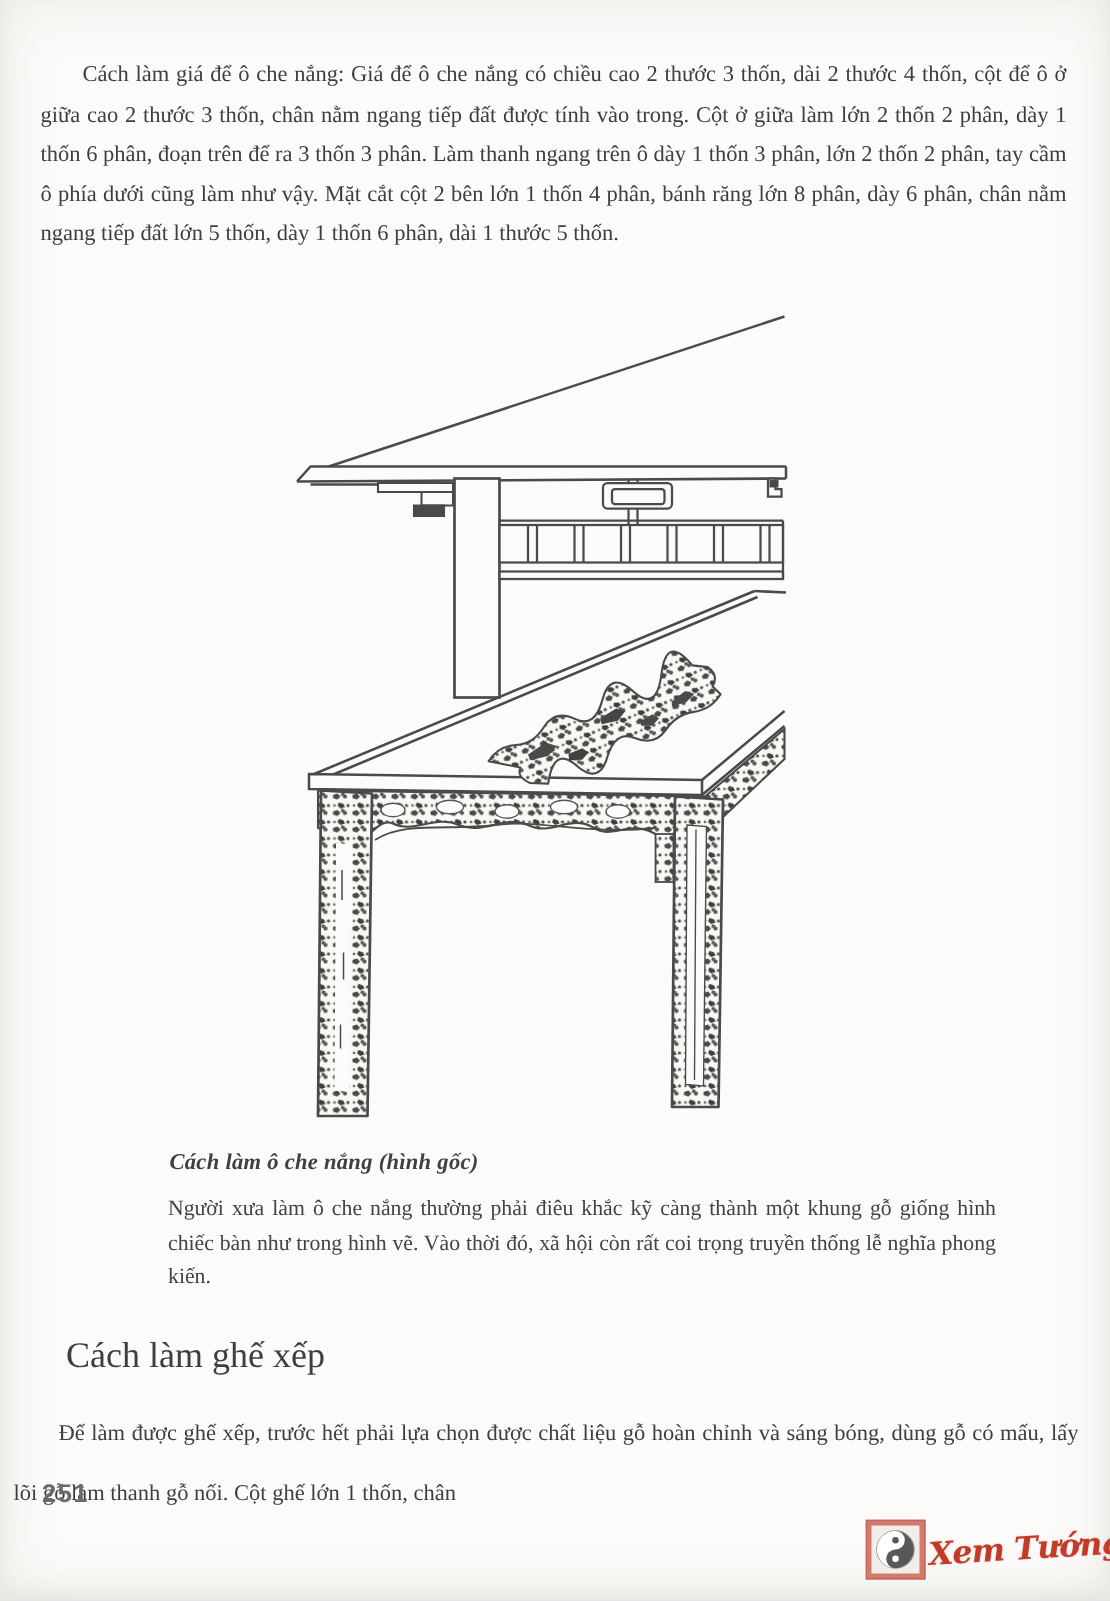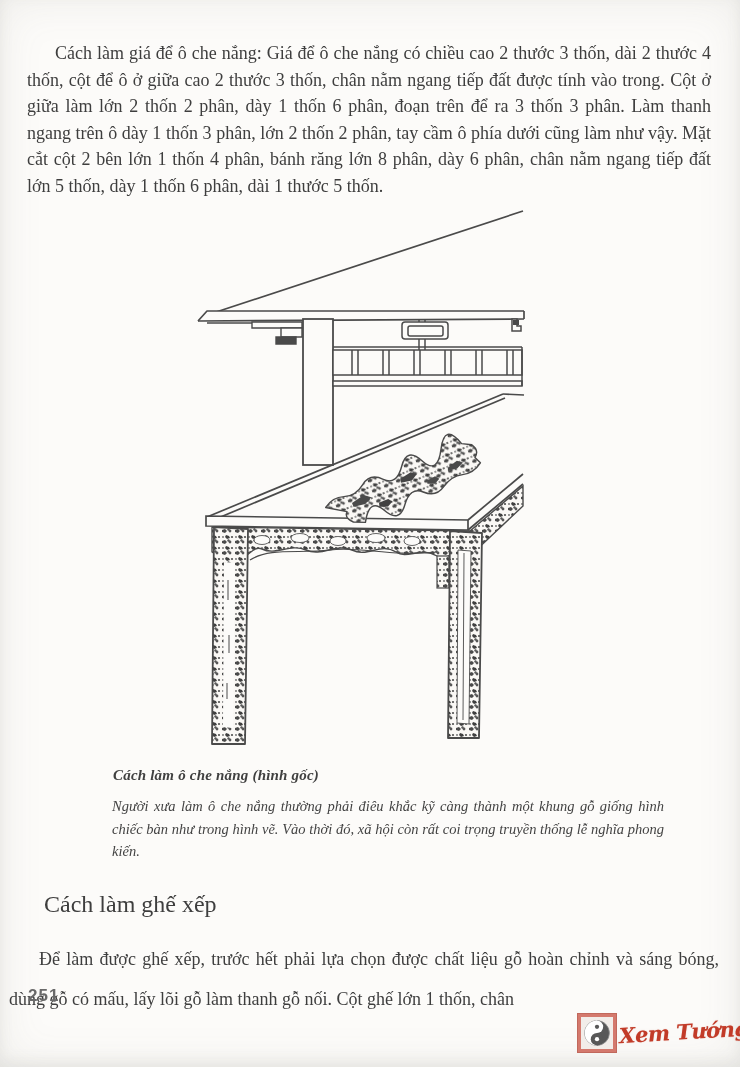--- a/index.html
+++ b/index.html
@@ -8,39 +8,39 @@
     width:740px;height:1067px;
     margin:0 auto;
     background:#fcfbf9;
     overflow:hidden;
     font-family:"Liberation Serif","DejaVu Serif",serif;
     color:#3e3e3e;
     box-shadow:inset 0 0 45px rgba(110,105,100,0.10), inset 0 -6px 14px rgba(120,115,110,0.10);
   }
   .para{
     position:absolute;
-    font-size:18px;
+    font-size:15px;
     line-height:26.5px;
     text-align:justify;
     color:#3e3e3e;
   }
   .para-1{left:27px;right:29px;top:22px;text-indent:28px;}
   .para-2{left:9px;right:21px;top:921px;text-indent:30px;line-height:40px;}
   .heading-2{
     position:absolute;left:44px;top:891px;
     font-size:24px;color:#3e3e3e;white-space:nowrap;
   }
   .fig-caption{
     position:absolute;left:113px;top:767px;
     font-size:15px;font-weight:bold;font-style:italic;
     color:#404040;white-space:nowrap;letter-spacing:.2px;
   }
   .fig-note{
     position:absolute;left:112px;top:795px;width:552px;
-    font-size:14.5px;line-height:22.5px;font-style:italic;
+    font-size:14.5px;line-height:22.5px;
     text-align:justify;color:#434343;
   }
   .figure{
     position:absolute;left:0;top:205px;width:740px;height:548px;
   }
   .page-number{
     position:absolute;left:0;right:0;top:986px;
     text-align:left;
     font-family:"Liberation Sans","DejaVu Sans",sans-serif;
     font-weight:bold;font-size:17px;color:#6a6a6a;letter-spacing:1px;margin-left:28px;

